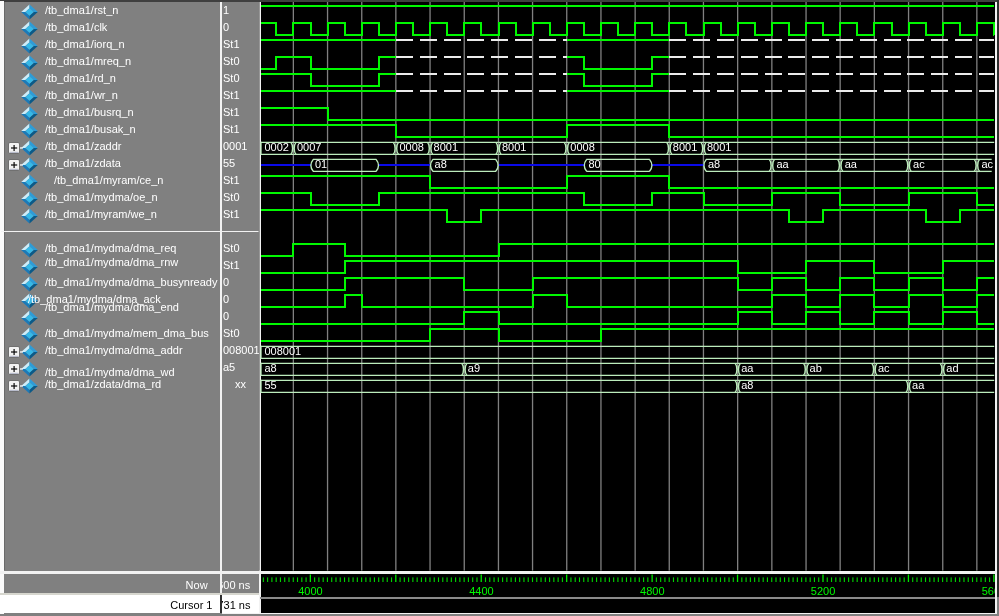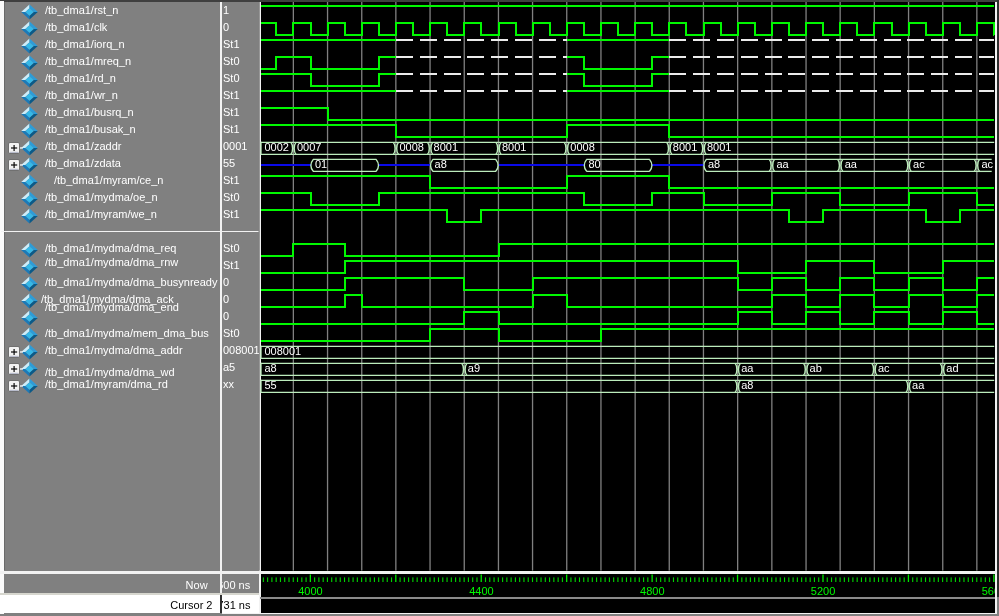--- a/index.html
+++ b/index.html
@@ -562,44 +562,44 @@
       <div class="t" style="position:absolute;left:0;top:0">St0</div>
     </div>
     <div class="t" style="left:45px;top:257px">/tb_dma1/mydma/dma_rnw</div>
     <div style="left:223px;top:260.2px;width:35.5px;height:12px;overflow:hidden">
       <div class="t" style="position:absolute;left:0;top:0">St1</div>
     </div>
     <div class="t" style="left:45px;top:277.2px">/tb_dma1/mydma/dma_busynready</div>
     <div style="left:223px;top:277.2px;width:35.5px;height:12px;overflow:hidden">
       <div class="t" style="position:absolute;left:0;top:0">0</div>
     </div>
-    <div class="t" style="left:41px;top:294.2px">/tb_dma1/mydma/dma_ack</div>
+    <div class="t" style="left:28px;top:294.2px">/tb_dma1/mydma/dma_ack</div>
     <div style="left:223px;top:294.2px;width:35.5px;height:12px;overflow:hidden">
       <div class="t" style="position:absolute;left:0;top:0">0</div>
     </div>
     <div class="t" style="left:45px;top:302px">/tb_dma1/mydma/dma_end</div>
     <div style="left:223px;top:311.2px;width:35.5px;height:12px;overflow:hidden">
       <div class="t" style="position:absolute;left:0;top:0">0</div>
     </div>
     <div class="t" style="left:45px;top:328.2px">/tb_dma1/mydma/mem_dma_bus</div>
     <div style="left:223px;top:328.2px;width:35.5px;height:12px;overflow:hidden">
       <div class="t" style="position:absolute;left:0;top:0">St0</div>
     </div>
     <div class="t" style="left:45px;top:345.2px">/tb_dma1/mydma/dma_addr</div>
     <div style="left:223px;top:345.2px;width:35.5px;height:12px;overflow:hidden">
       <div class="t" style="position:absolute;left:0;top:0">008001</div>
     </div>
     <div class="t" style="left:45px;top:367px">/tb_dma1/mydma/dma_wd</div>
     <div style="left:223px;top:362.2px;width:17px;height:12px;overflow:hidden">
       <div class="t" style="position:absolute;left:0;top:0">a5</div>
     </div>
-    <div class="t" style="left:45px;top:379.2px">/tb_dma1/myram/dma_rd</div>
+    <div class="t" style="left:45px;top:379.2px">/tb_dma1/zdata/dma_rd</div>
     <div style="left:223px;top:379.2px;width:35.5px;height:12px;overflow:hidden">
-      <div class="t" style="position:absolute;left:0;top:0">xx</div>
+      <div class="t" style="position:absolute;left:12px;top:0">xx</div>
     </div>
 <div class="t" style="right:791.4px;top:580px">Now</div>
 <div style="left:221.5px;top:574px;width:37px;height:19px;overflow:hidden">
   <div class="t" style="right:8.3px;top:6px;position:absolute">5600 ns</div>
 </div>
-<div class="t" style="right:786.5px;top:599.5px;color:#000">Cursor 2</div>
+<div class="t" style="right:786.5px;top:599.5px;color:#000">Cursor 1</div>
 <div style="left:221.5px;top:595px;width:37px;height:18px;overflow:hidden">
   <div class="t" style="right:8px;top:4.5px;position:absolute;color:#000">4731 ns</div>
 </div>
 </div>
 </body></html>

